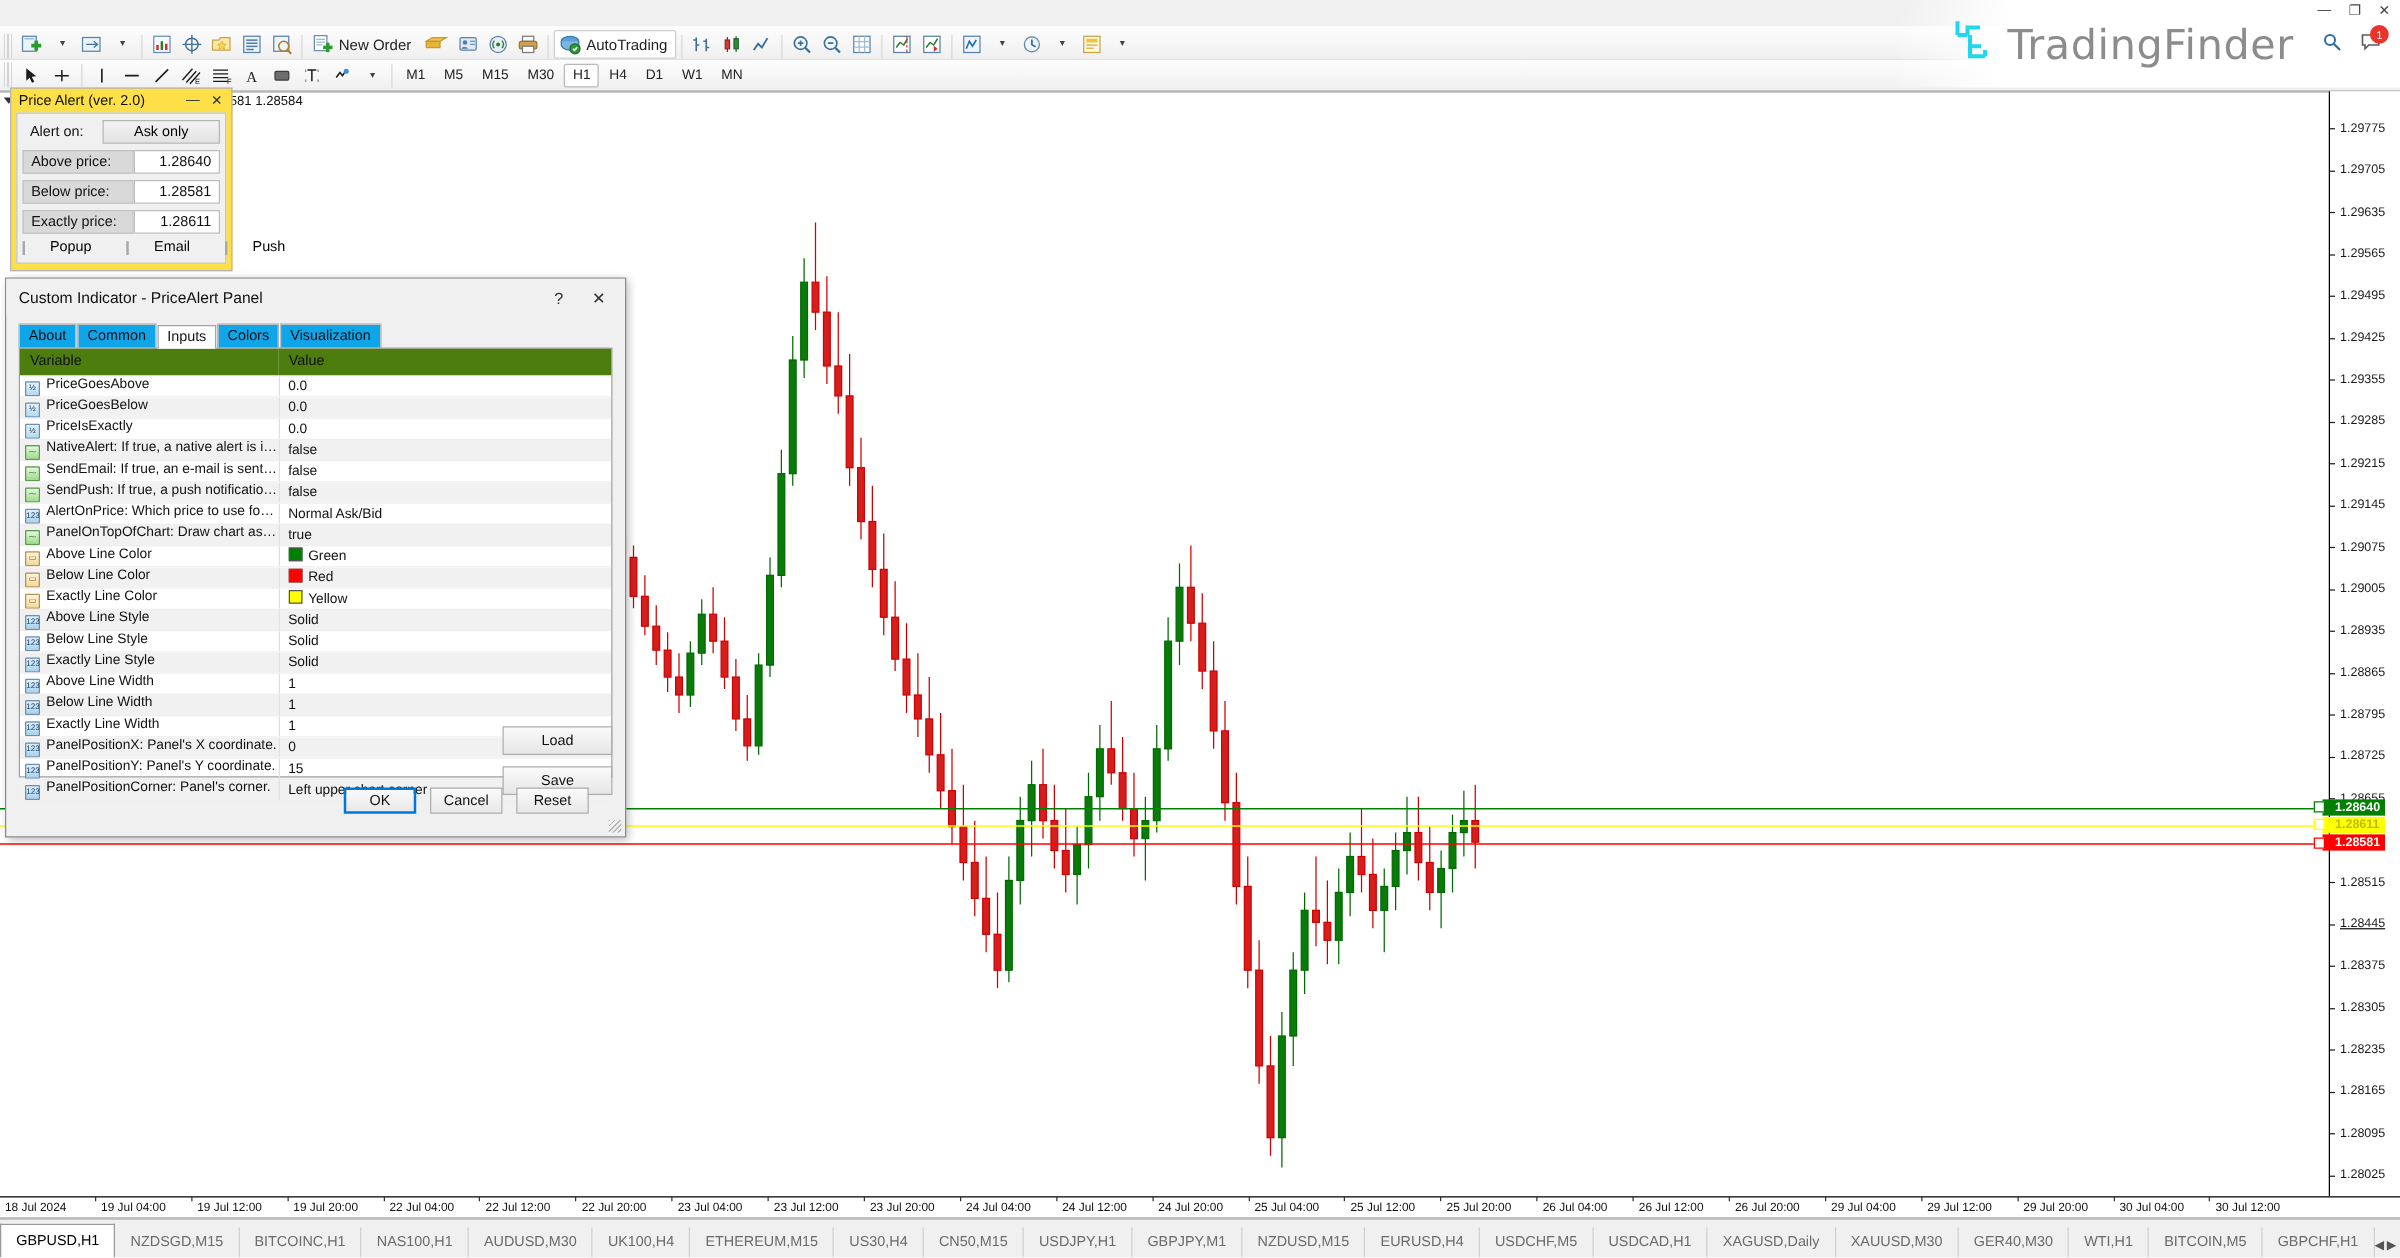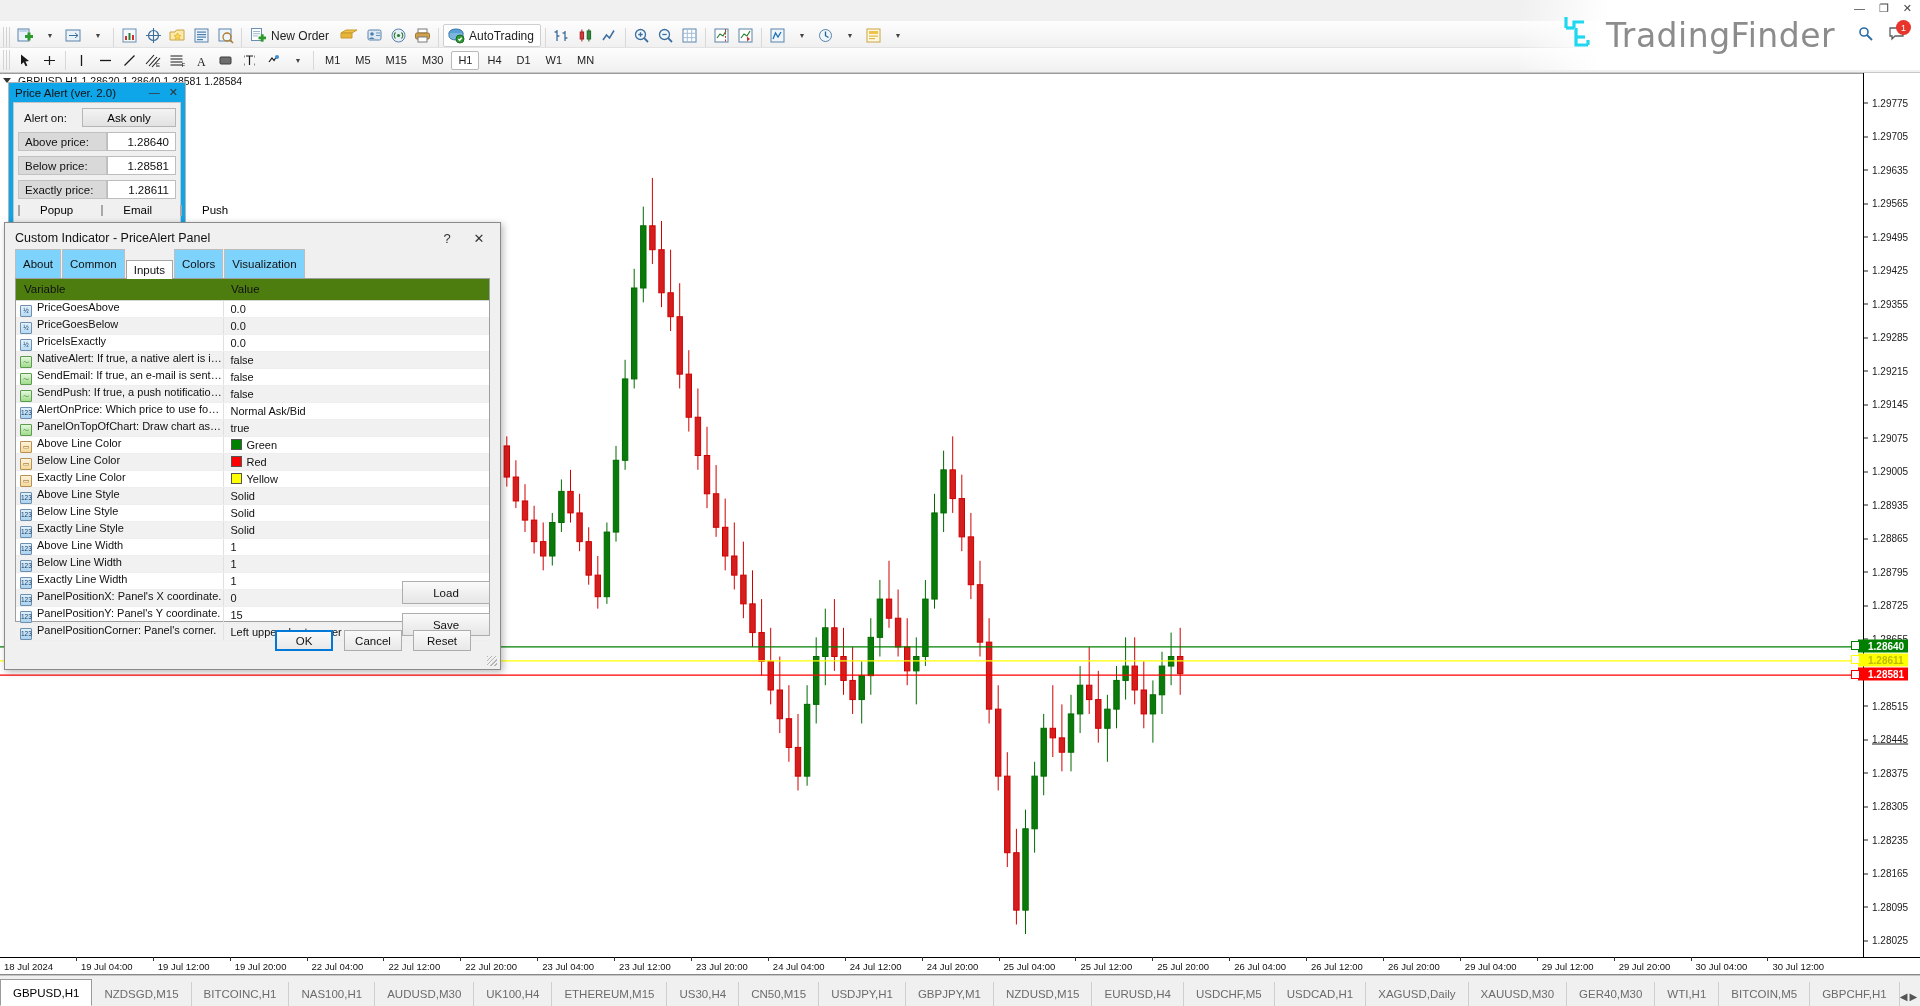--- a/index.html
+++ b/index.html
@@ -81,22 +81,22 @@
   .bottomtabs { position:absolute; left:0; top:975px; width:1920px; height:31px;
      background:#f0f0f0; border-top:1px solid #c6c6c6; display:flex; align-items:flex-end; }
   .btab { height:24px; padding:0 12px; display:flex; align-items:center; font-size:11.5px;
      color:#6b6b6b; border-right:1px solid #cfcfcf; cursor:default; }
   .btab.active { background:#fff; color:#000; border:1px solid #9a9a9a; border-bottom:1px solid #fff;
      height:27px; font-weight:normal; }
   .tabscroll { margin-left:auto; display:flex; align-items:center; gap:2px; padding:0 6px 4px 0;
      font-size:10px; color:#555; }
 
   
-  .alertpanel { position:absolute; left:8px; top:82px; width:178px;
-     background:#0ea5e9; border:1px solid #b4b4b4; z-index:40; font-size:11.5px; }
+  .alertpanel { position:absolute; left:8px; top:70px; width:178px;
+     background:#fde047; border:1px solid #b4b4b4; z-index:40; font-size:11.5px; }
   .ap-title { height:19px; display:flex; align-items:center; padding:0 4px 0 6px;
      font-size:11.5px; color:#111; }
   .ap-title .sp { margin-left:auto; display:flex; gap:9px; color:#333; font-size:11px; padding-right:3px;}
   .ap-body { background:#f0f0f0; border:1px solid #c4c4c4; margin:0 4px 5px 4px; padding:5px 4px 6px 4px; }
   .ap-row { display:flex; align-items:center; height:19px; margin-bottom:5px; }
   .ap-lbl { width:89px; height:19px; background:#d9d9d9; border:1px solid #c2c2c2;
      display:flex; align-items:center; padding-left:6px; color:#111; }
   .ap-val { flex:1; height:19px; background:#fff; border:1px solid #bdbdbd;
      display:flex; align-items:center; justify-content:flex-end; padding-right:6px; color:#111;}
   .ap-btn { width:100%; height:19px; background:linear-gradient(#f3f3f3,#e2e2e2);
@@ -108,21 +108,21 @@
   
   .dialog { position:absolute; left:4px; top:222px; width:497px; height:448px;
      background:#f0f0f0; border:1px solid #8a8a8a; box-shadow:2px 2px 7px rgba(0,0,0,.28); z-index:60; }
   .dlg-title { height:30px; display:flex; align-items:center; padding:0 6px 0 10px;
      font-size:12.5px; color:#111; background:#f0f0f0; }
   .dlg-title .ctrls { margin-left:auto; display:flex; align-items:center; gap:2px; }
   .dlg-ctl { width:30px; height:26px; display:flex; align-items:center; justify-content:center;
      font-size:13px; color:#333; }
 
   .tabs { display:flex; align-items:flex-end; height:19px; margin:6px 0 0 10px; position:relative; z-index:2;}
-  .tab { height:29px; padding:0 7px; font-size:11.5px; color:#111; background:#7dd3fc;
+  .tab { height:19px; padding:0 7px; font-size:11.5px; color:#111; background:#0ea5e9;
      border:1px solid #bdbdbd; border-bottom:none; margin-right:1px; display:flex; align-items:center;}
   .tab.active { background:#fff; height:19px; border-color:#a5a5a5; position:relative; top:1px; }
 
   .tablepane { margin:0 10px; height:344px; background:#fff; border:1px solid #9e9e9e; position:relative;}
   .grid { width:100%; border-collapse:collapse; font-size:11px; table-layout:fixed; }
   .grid th { text-align:left; font-weight:normal; font-size:11.5px; color:#111;
      height:21px; padding-left:8px; border-bottom:1px solid #d4d4d4; background:#4d7c0f; }
   .grid td { height:16.4px; padding:0 0 0 4px; color:#111; font-size:11px;
      white-space:nowrap; overflow:hidden; text-overflow:ellipsis; border-bottom:1px solid #eee; }
   .grid tr.alt td { background:#f1f1f1; }

